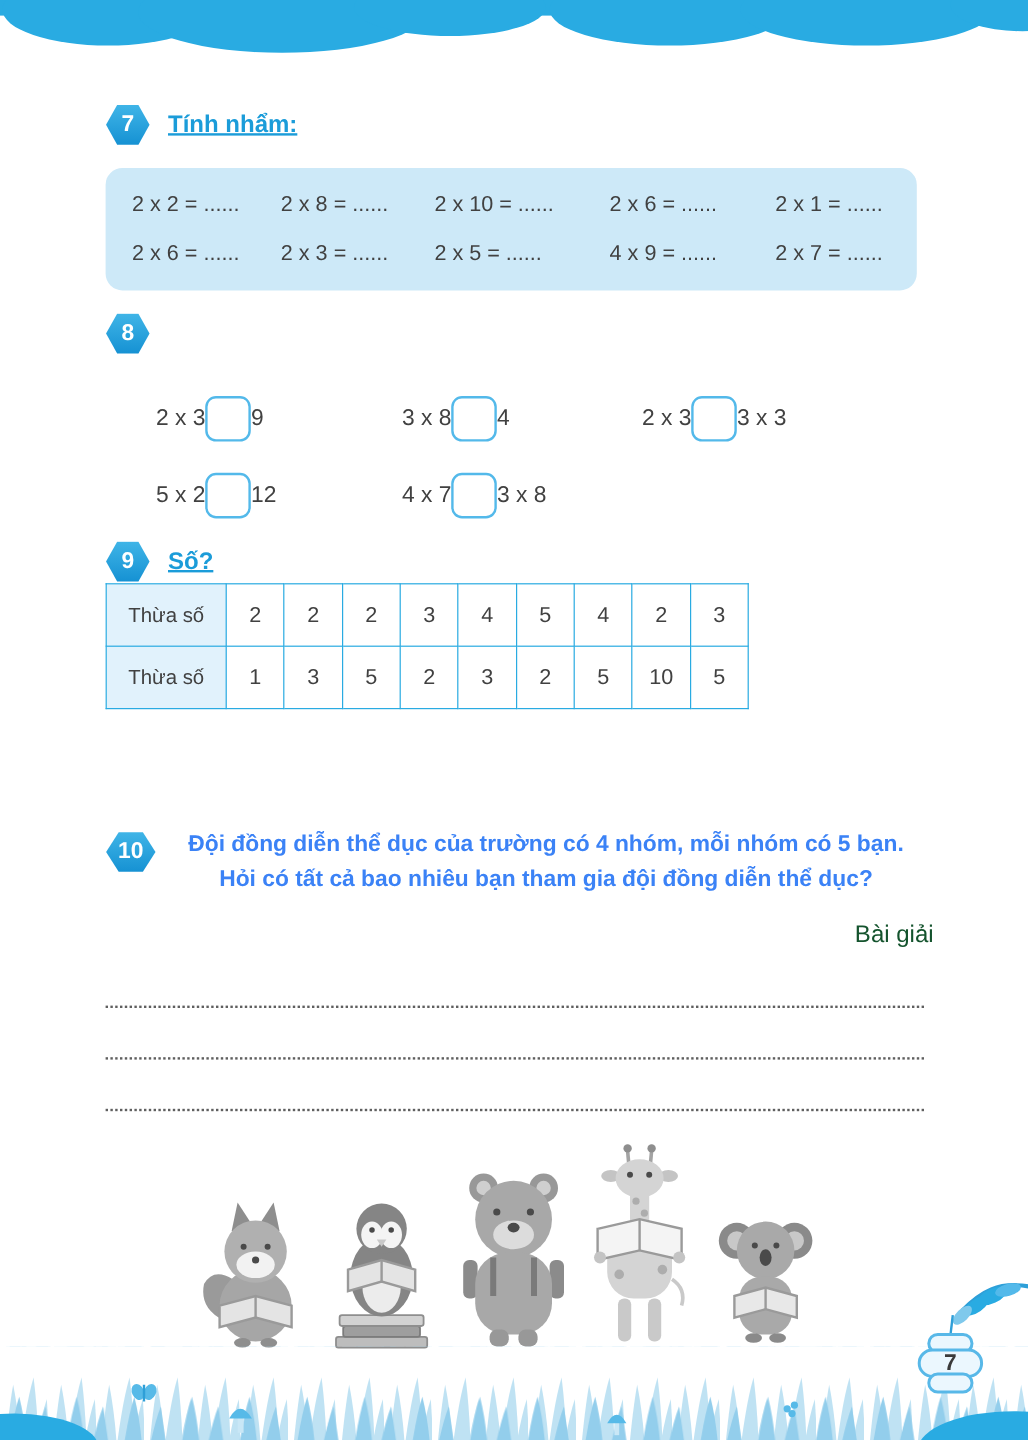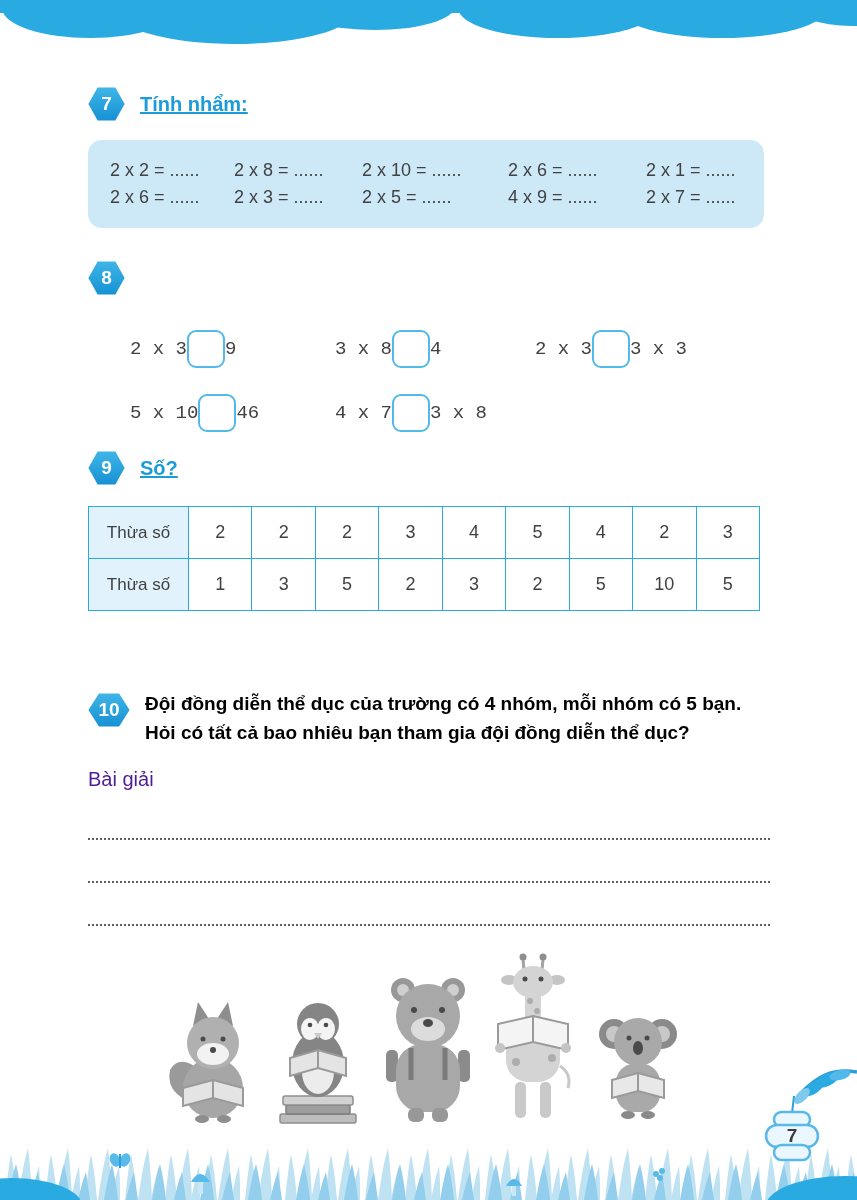--- a/index.html
+++ b/index.html
@@ -27,65 +27,65 @@
   }
   .badge.wide { width:42px; flex:0 0 42px; }
   .ex-title { color:#1B9CD9; font-size:20px; font-weight:bold;text-decoration:underline; }
 
   
   .ex7 { left:88px; top:86px; width:680px; }
   .calc-box {
     margin-top:18px; width:676px;
     background:#CDE9F8; border-radius:14px;
     padding:20px 22px;
-    display:flex; flex-direction:column; gap:6px;
+    display:flex; flex-direction:column; gap:20px;
   }
   .calc-row {
     display:grid;
     grid-template-columns:124px 128px 146px 138px auto;
   }
   .calc-item { font-size:18px; color:#414141; white-space:nowrap; }
 
   
   .ex8 { left:88px; top:260px; width:680px; }
   .cmp-grid {
     margin:34px 0 0 42px;
     display:grid; grid-template-columns:205px 200px auto;
     row-gap:26px; align-items:center;
   }
-  .cmp-item { display:flex; align-items:center; gap:0; font-size:19px;font-family:Liberation Mono, monospace; }
+  .cmp-item { display:flex; align-items:center; gap:0; font-size:19px; }
   .cmp-box {
     width:38px; height:38px;
     border:2px solid #53B9EA; border-radius:9px;
     background:#fff; display:inline-block;
   }
 
   
   .ex9 { left:88px; top:450px; width:680px; }
   .num-table {
-    margin-top:20px; border-collapse:collapse;
-    width:672px; table-layout:fixed;
+    border-collapse:collapse;
+    width:536px; table-layout:fixed;
   }
   .num-table td {
     border:1.5px solid #29ABE2;
     height:52px; text-align:center; vertical-align:middle;
     font-size:18px; color:#414141;
   }
   .num-table td.label { background:#E1F2FC; font-size:17px; }
 
   
   .ex10 { left:88px; top:690px; width:690px; }
   .ex10 .ex-header { align-items:flex-start; }
   .ex10 .badge { margin-top:2px; }
   .problem-text {
-    width:620px; color:#000000; font-weight:bold;
-    font-size:19px; line-height:1.5;
-  }
-  .solution { left:88px; top:768px; width:690px; text-align:left;
-    font-size:20px; color:#4c1d95; }
+    width:620px; color:#3b82f6; font-weight:bold;
+    font-size:19px; line-height:1.5;text-align:center;
+  }
+  .solution { left:88px; top:768px; width:690px; text-align:right;
+    font-size:20px; color:#14532d; }
 
   .answer-lines { left:88px; top:797px; width:682px; }
   .answer-line { height:43px; border-bottom:2px dotted #5f5f5f; }
 
   
   .animals { left:158px; top:938px; width:544px; height:190px; }
 
   
   .grass { left:0; bottom:0; width:857px; height:78px; }
 
@@ -143,23 +143,23 @@
       <span>3 x 8</span>
       <span class="cmp-box"></span>
       <span>4</span>
     </div>
     <div class="cmp-item">
       <span>2 x 3</span>
       <span class="cmp-box"></span>
       <span>3 x 3</span>
     </div>
     <div class="cmp-item">
-      <span>5 x 10</span>
-      <span class="cmp-box"></span>
-      <span>46</span>
+      <span>5 x 2</span>
+      <span class="cmp-box"></span>
+      <span>12</span>
     </div>
     <div class="cmp-item">
       <span>4 x 7</span>
       <span class="cmp-box"></span>
       <span>3 x 8</span>
     </div>
   </div>
 </section>
 
 <section class="abs ex9">

